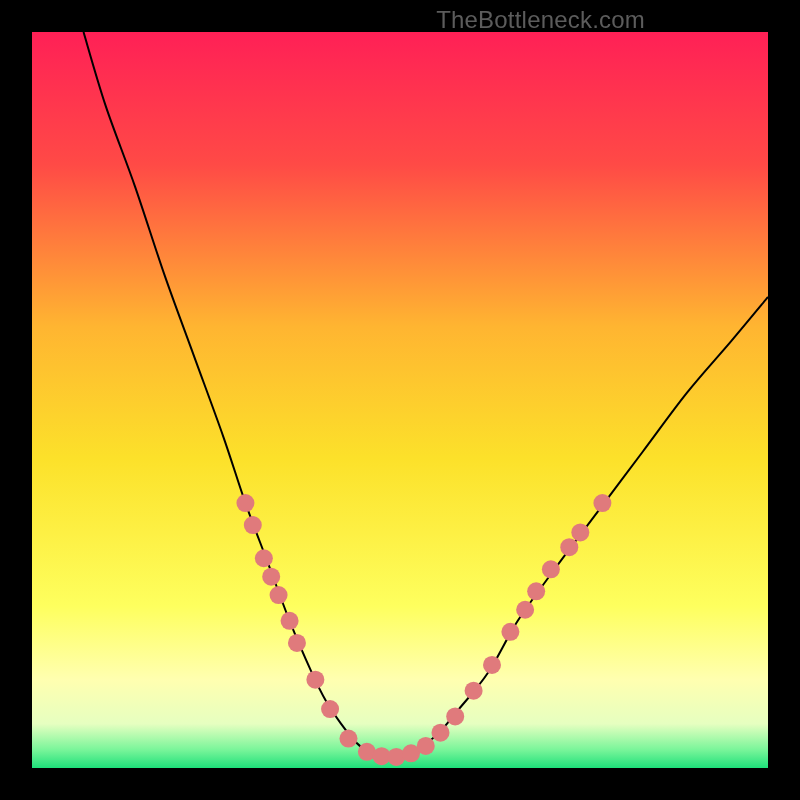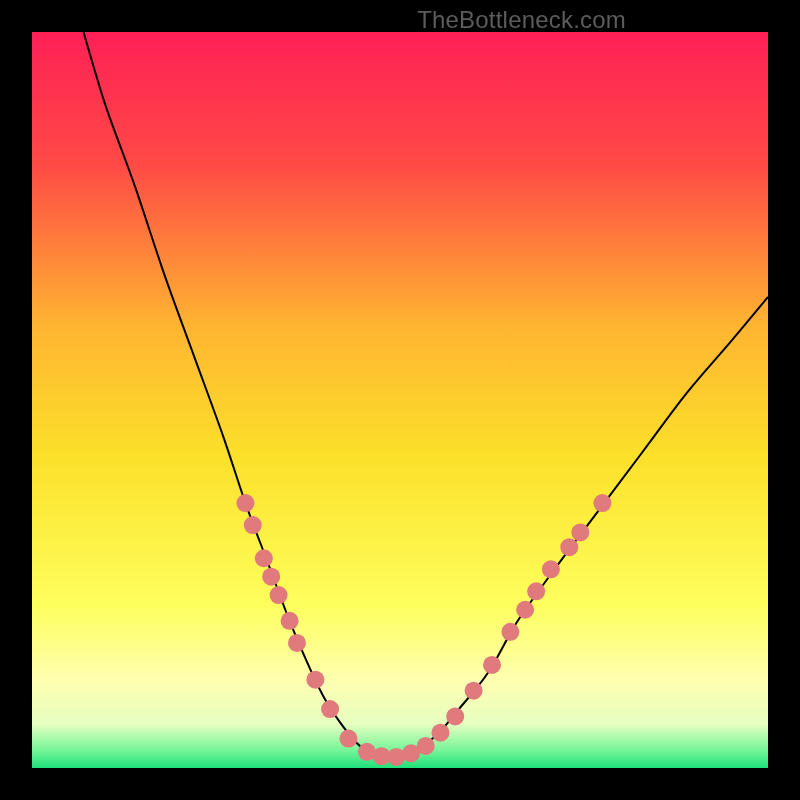--- a/index.html
+++ b/index.html
@@ -10,20 +10,21 @@
     background: #000000;
     overflow: hidden;
   }
   .frame {
     position: absolute;
     left: 0;
     top: 0;
     width: 636px;
     height: 800px;
     background: #000000;
+    padding-left: 19px;
   }
   .plot-area {
     position: absolute;
     left: 32px;
     top: 32px;
     width: 736px;
     height: 736px;
     overflow: hidden;
   }
   .gradient-bg {

